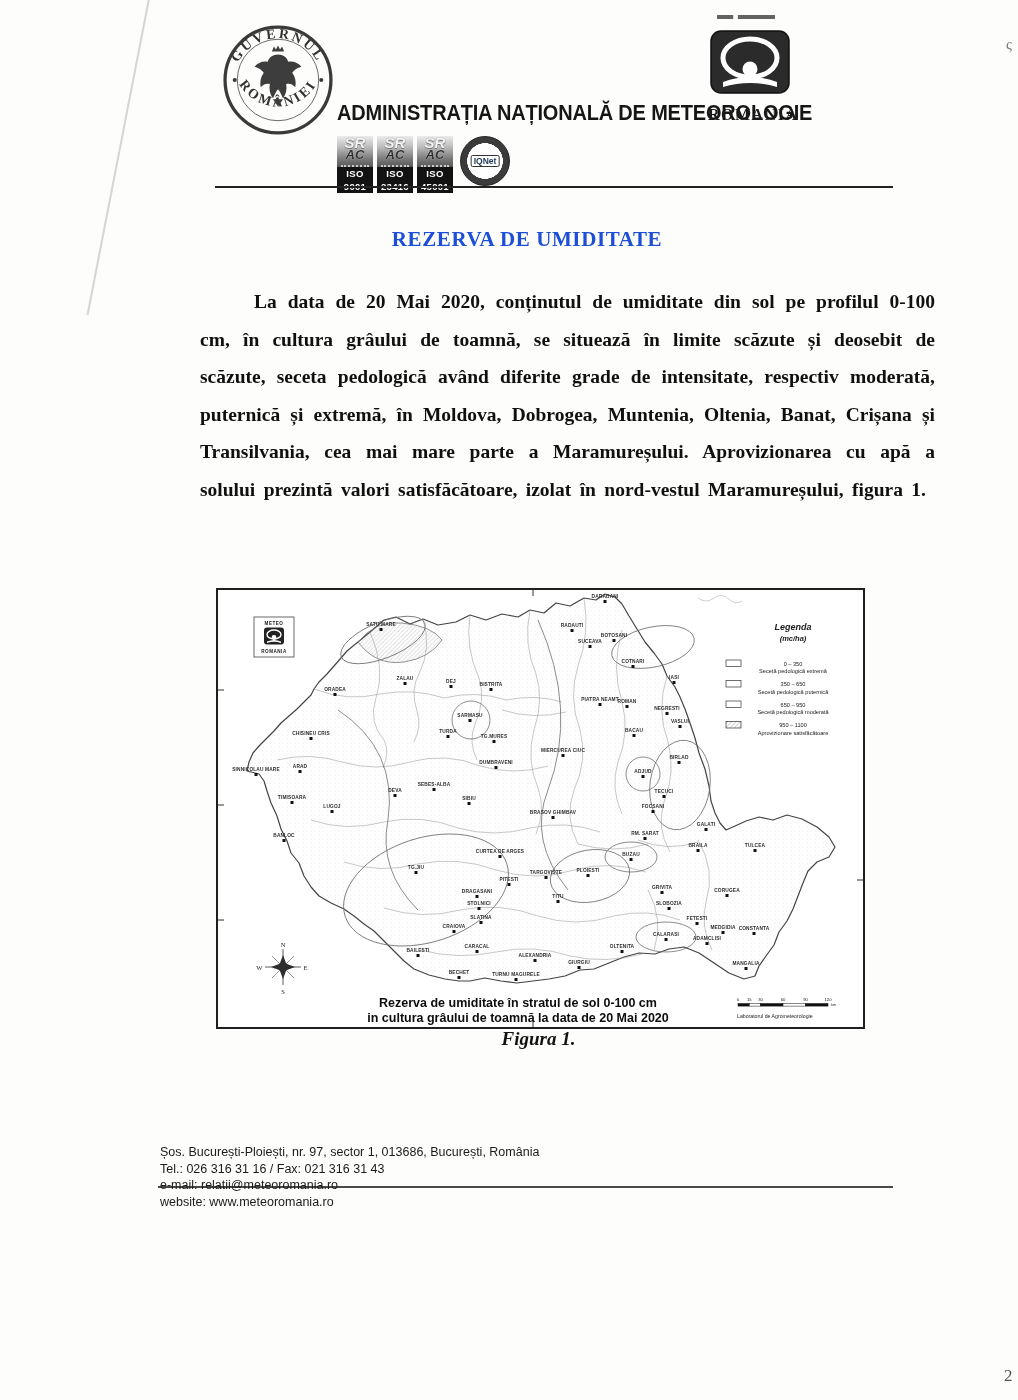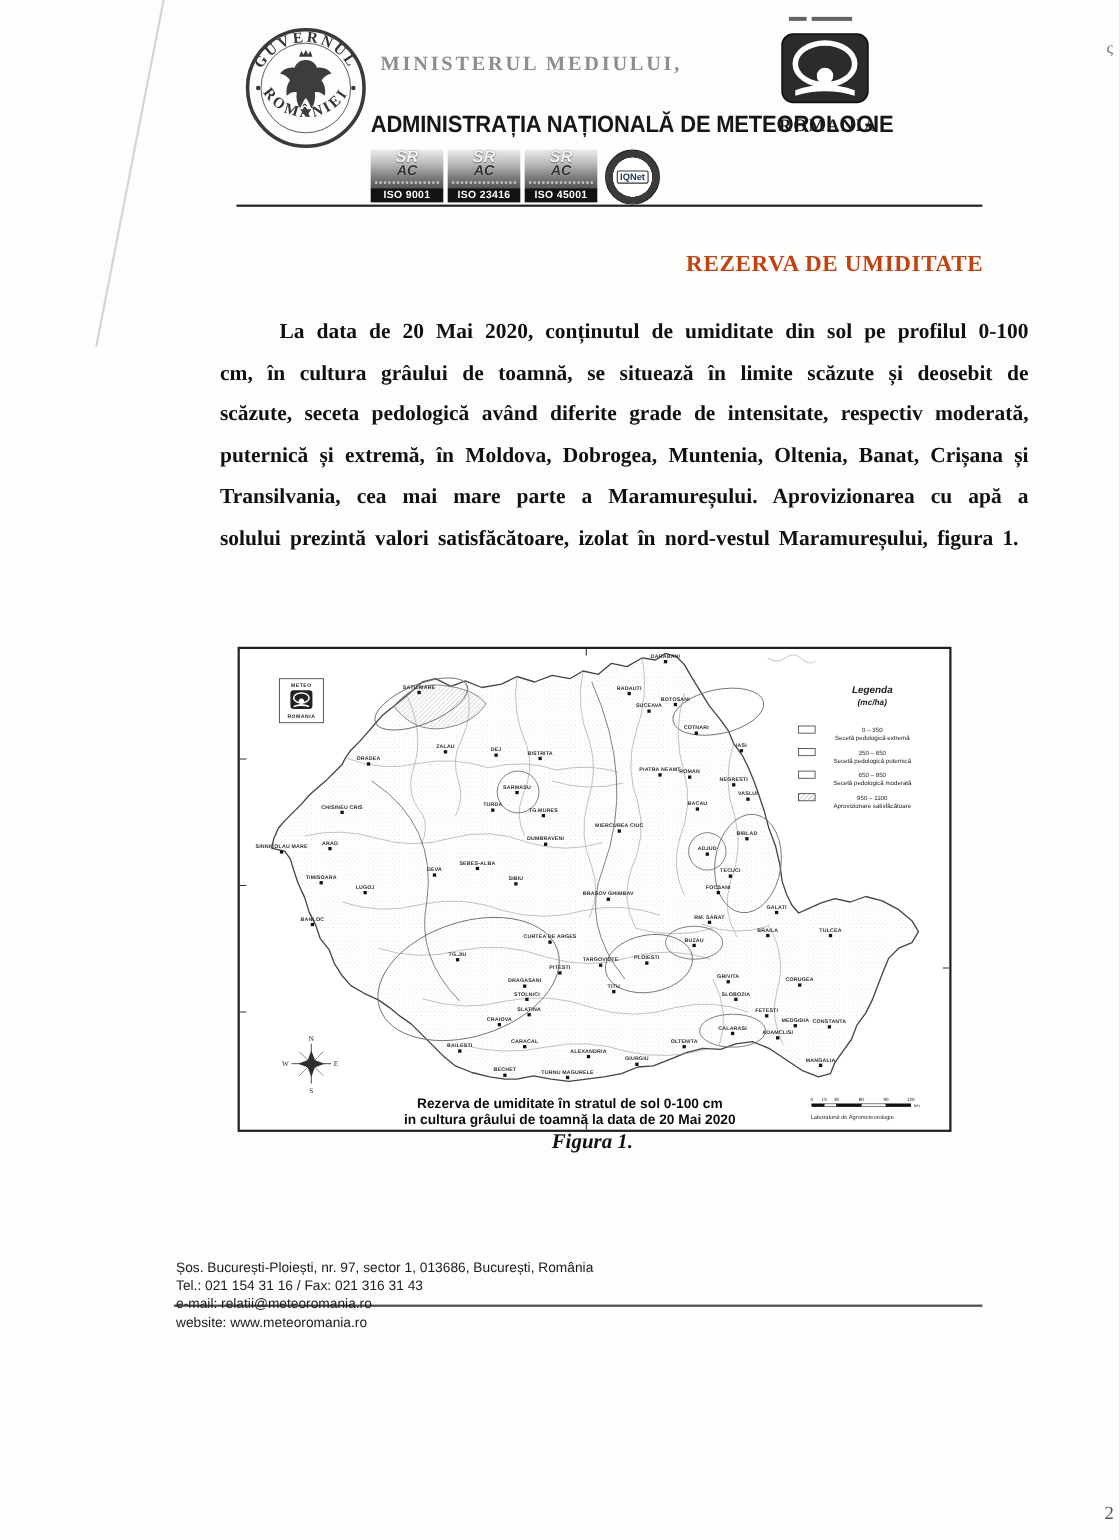--- a/index.html
+++ b/index.html
@@ -18,37 +18,37 @@
   .administration{left:337px;top:101px;font-family:"Liberation Sans",sans-serif;font-weight:bold;font-size:21.5px;
                   color:#161616;letter-spacing:-0.2px;transform:scaleX(.93);transform-origin:left center;white-space:nowrap;}
   .brand{left:708px;top:30px;width:84px;text-align:center;}
   .brand-logo{width:80px;height:72px;display:block;margin:0 auto;}
   .brand-name{margin-top:4px;font-weight:bold;font-size:16px;letter-spacing:1.5px;color:#1a1a1a;}
   .brand-smudge{left:717px;top:15px;width:58px;height:7px;border-top:4px solid #3c3c3c;opacity:.8;
                 clip-path:polygon(0 0,28% 0,28% 100%,36% 100%,36% 0,100% 0,100% 100%,0 100%);}
 
   
   .badges{left:337px;top:136px;display:flex;gap:4px;align-items:flex-start;}
-  .badge{width:66px;height:48px;display:flex;flex-direction:column;font-family:"Liberation Sans",sans-serif;}
+  .badge{width:36px;height:48px;display:flex;flex-direction:column;font-family:"Liberation Sans",sans-serif;}
   .badge-face{flex:1;background:linear-gradient(180deg,#ececec 0%,#bdbdbd 35%,#7c7c7c 72%,#565656 100%);
               position:relative;text-align:center;}
   .badge-sr{display:block;font-style:italic;font-weight:bold;font-size:15px;line-height:13px;color:#f4f4f4;
             text-shadow:0 0 1px #666,0 1px 0 #777;}
   .badge-ac{display:block;font-style:italic;font-weight:bold;font-size:13px;line-height:12px;color:#2e2e2e;
             text-shadow:0 0 1px #fff;}
   .badge-dots{display:block;height:4px;margin:0 4px;border-bottom:2px dotted #e8e8e8;opacity:.8;}
   .badge-iso{background:#121212;color:#fff;font-weight:bold;font-size:9.5px;line-height:13px;text-align:center;letter-spacing:.3px;}
   .iqnet{width:48px;height:48px;border-radius:50%;background:radial-gradient(circle,#fff 0 52%,#3b3b3b 53% 100%);
          border:1px solid #222;position:relative;margin-left:3px;}
   .iqnet-label{position:absolute;left:50%;top:50%;transform:translate(-50%,-50%);border:1px solid #333;border-radius:2px;
                background:#fff;font-family:"Liberation Sans",sans-serif;font-weight:bold;font-size:8.5px;color:#1d3557;padding:0 2px;}
 
   .rule{left:215px;top:186px;width:678px;height:2px;background:#222;}
 
-  .title{left:160px;top:227px;width:734px;text-align:right;font-size:21px;font-weight:bold;color:#c2410c;letter-spacing:.6px;}
+  .title{left:160px;top:227px;width:734px;text-align:center;font-size:21px;font-weight:bold;color:#1d4ed8;letter-spacing:.6px;}
 
   .para{left:160px;top:283px;width:735px;font-size:19.5px;font-weight:bold;color:#101010;line-height:37.6px;
         text-align:justify;text-indent:54px;word-spacing:3.5px;margin-left:40px;}
 
   
   .figure{left:216px;top:588px;width:645px;height:437px;border:2px solid #1f1f1f;background:#fff;}
   .figure svg{display:block;}
   .figcaption{left:216px;top:1028px;width:645px;text-align:center;font-size:19px;font-weight:bold;font-style:italic;color:#111;}
 
   
@@ -94,21 +94,20 @@
       </text>
       <g fill="#3d3d3d">
         <path d="M49,27 l2,-5 2,3 2,-4 2,4 2,-3 2,5 z"></path>
         <path d="M55,30 C50,30 46,33 45,37 C40,36 35,38 32,42 C36,43 39,45 41,48 C38,52 37,57 38,62 C41,59 44,58 47,59 C46,64 47,69 50,73 C52,69 53,66 55,64 C57,66 58,69 60,73 C63,69 64,64 63,59 C66,58 69,59 72,62 C73,57 72,52 69,48 C71,45 74,43 78,42 C75,38 70,36 65,37 C64,33 60,30 55,30 Z"></path>
         <path d="M50,74 L55,81 L60,74 Z"></path>
       </g>
     </svg>
   </div>
 
   <div class="abs ministry">
-    <div>MINISTERUL MEDIULUI,</div>
   </div>
 
   <div class="abs administration">ADMINISTRAȚIA NAȚIONALĂ DE METEOROLOGIE</div>
 
   <div class="abs brand-smudge"></div>
   <div class="abs brand">
     <svg class="brand-logo" viewBox="0 0 80 72">
       <rect x="1" y="1" width="78" height="62" rx="10" fill="#2b2b2b" stroke="#111" stroke-width="1.5"></rect>
       <ellipse cx="40" cy="28" rx="27" ry="19" fill="none" stroke="#fff" stroke-width="5"></ellipse>
       <ellipse cx="40" cy="28" rx="17" ry="11" fill="#2b2b2b"></ellipse>
@@ -553,19 +552,19 @@
         </g>
       <text x="519" y="427.5" text-anchor="start" class="scale-credit">Laboratorul de Agrometeorologie</text>
     </svg>
   </div>
 
   <div class="abs figcaption">Figura 1.</div>
 
   <div class="abs footer-rule"></div>
   <div class="abs footer" id="footer-lines">
       <div class="footer-line">Șos. București-Ploiești, nr. 97,  sector 1, 013686, București, România</div>
-      <div class="footer-line">Tel.:  021 154 31 16 / Fax: 021 316 31 43</div>
+      <div class="footer-line">Tel.:  026 316 31 16 / Fax: 021 316 31 43</div>
       <div class="footer-line">e-mail: relatii@meteoromania.ro</div>
       <div class="footer-line">website: www.meteoromania.ro</div>
     </div>
 
   <div class="abs page-number">2</div>
 </div>
 
 </body></html>

